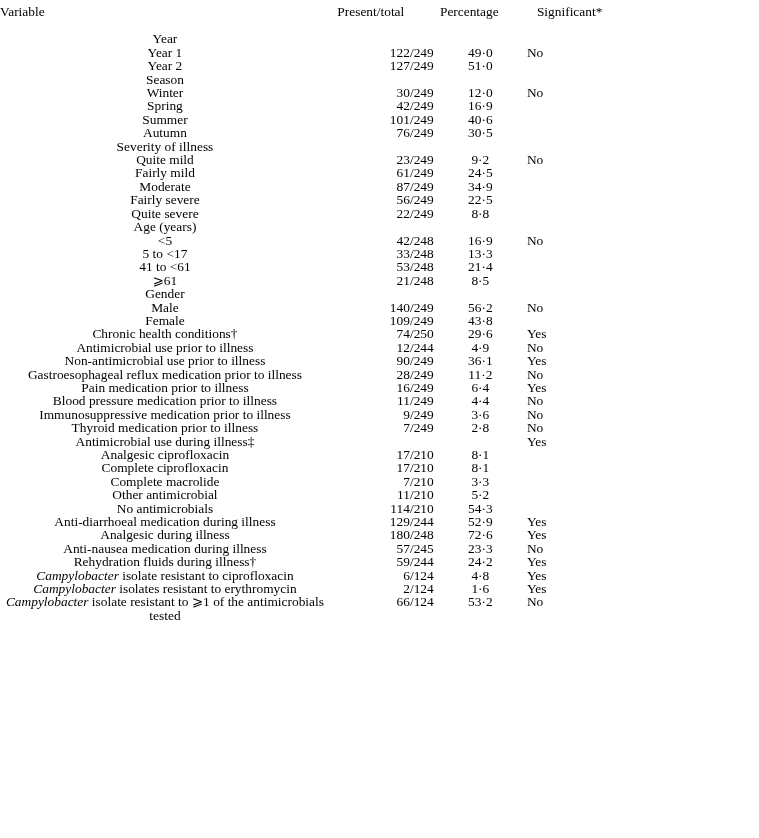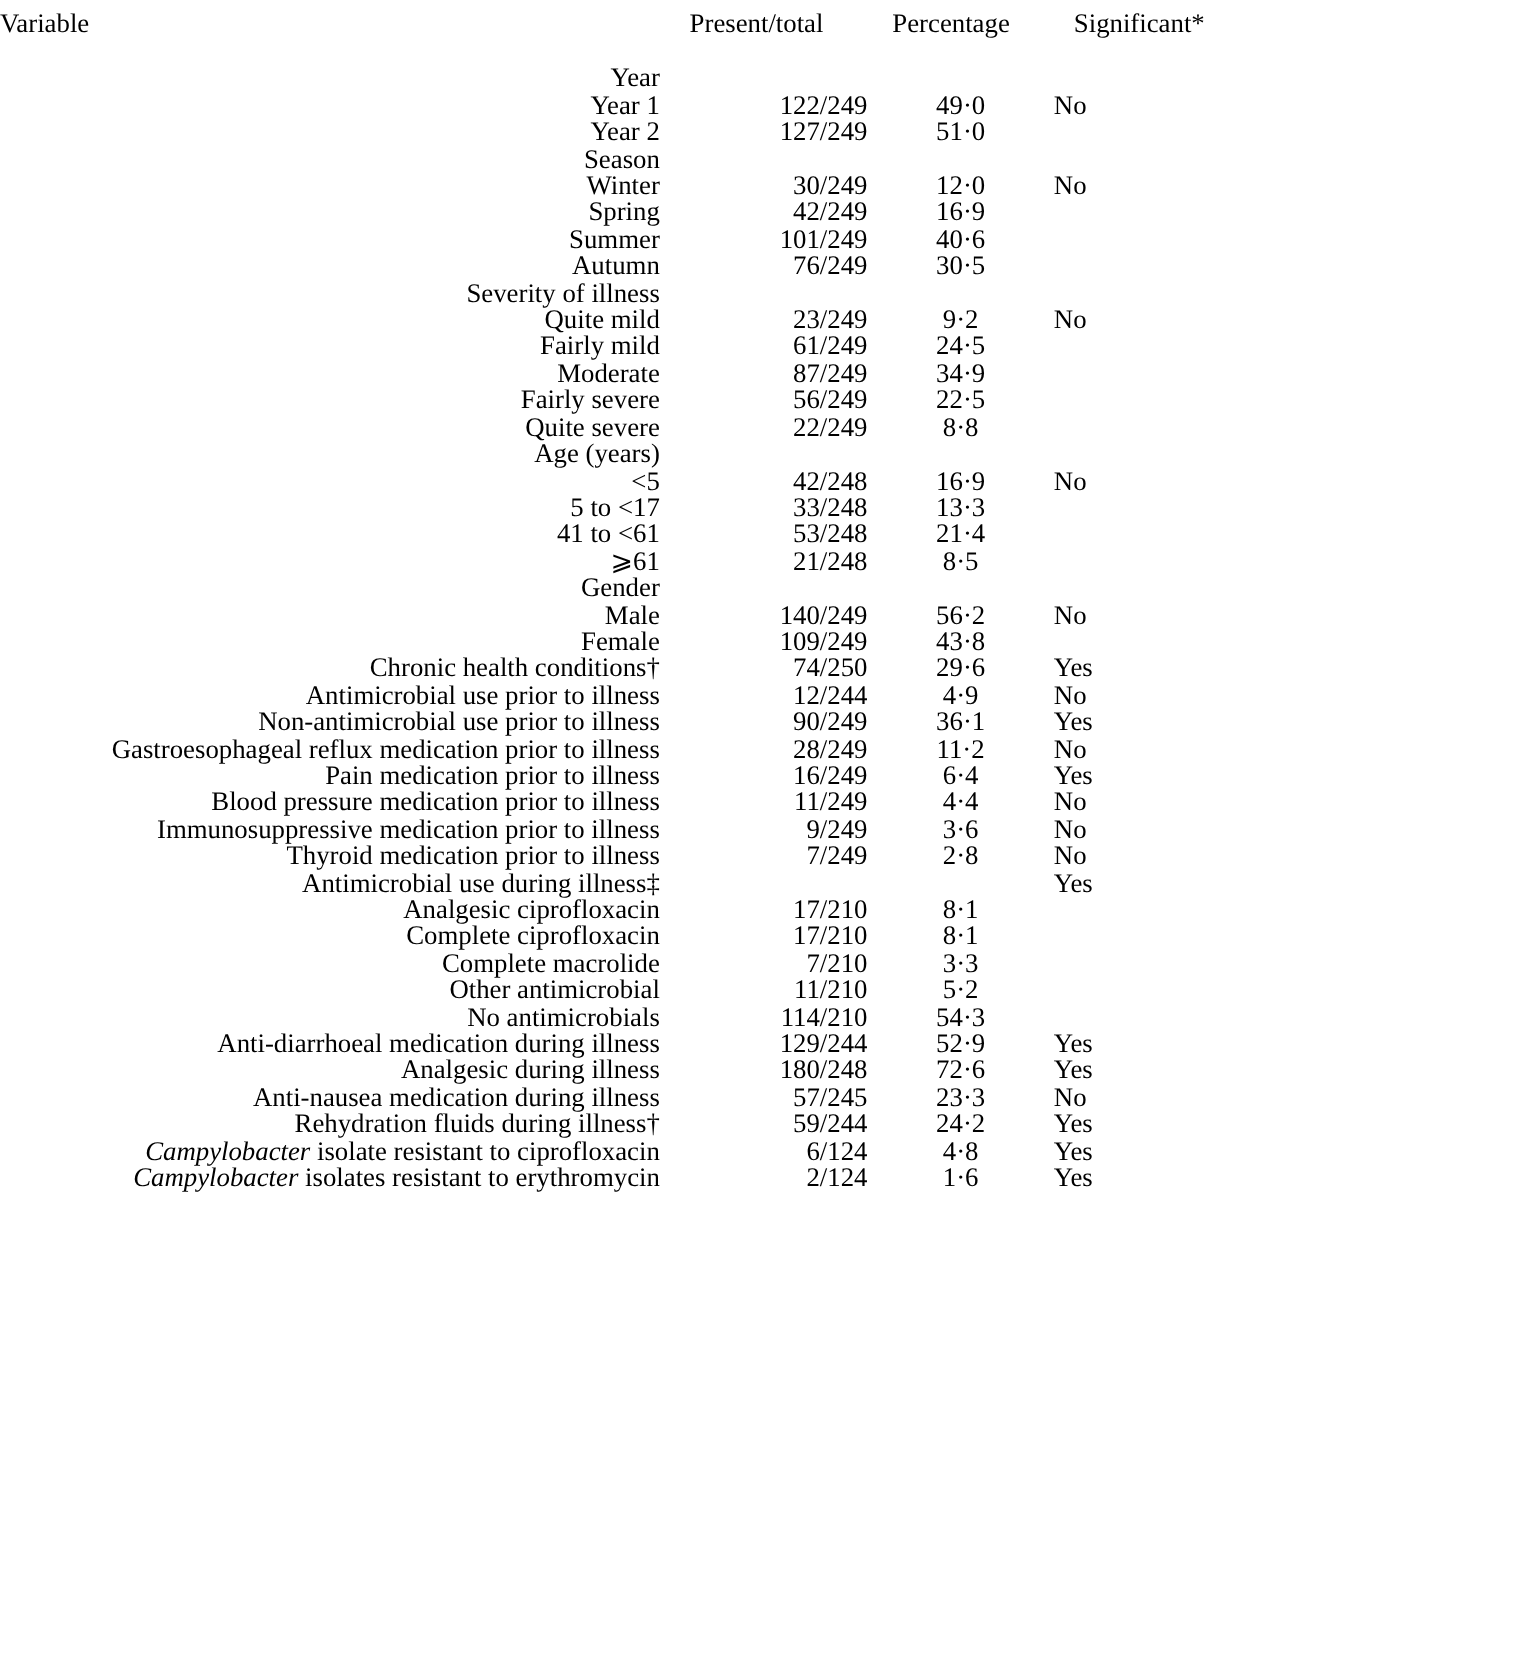--- a/index.html
+++ b/index.html
@@ -39,21 +39,21 @@
   .col-sig   { width: 95px; }
 
   
   thead tr.header-row th {
     text-align: left;
     padding-top: 5px;
     padding-bottom: 6px;
     font-size: 13.4px;
   }
   thead tr.header-row th.num-head {
-    text-align: right;
+    text-align: center;
     padding-right: 22px;
   }
   thead tr.header-row th.sig-head {
     text-align: left;
     padding-left: 10px;
   }
   .rule-top {
     border-top: 1.6px solid #000;
   }
   .rule-head {
@@ -65,21 +65,21 @@
   tbody tr td {
     padding-top: 3.1px;
     padding-bottom: 3.1px;
   }
   tbody tr.first-body td {
     padding-top: 8px;
   }
   tbody tr.last-body td {
     padding-bottom: 6px;
   }
-  td.c-var   { text-align: right; }
+  td.c-var   { text-align: center; }
   td.c-pres  { text-align: right; padding-right: 22px; white-space: nowrap; }
   td.c-pct   { text-align: center; padding-right: 22px; white-space: nowrap; }
   td.c-sig   { text-align: left; padding-left: 10px; white-space: nowrap; }
 
   .indent-0 { padding-left: 0px; }
   .indent-1 { padding-left: 16px; margin-left: 32px; }
 
   .ital { font-style: italic; }
 </style>
 </head>
@@ -347,15 +347,21 @@
           <td class="c-pres">6/124</td>
           <td class="c-pct">4·8</td>
           <td class="c-sig">Yes</td>
         </tr>
         <tr>
           <td class="c-var indent-0"><span class="ital">Campylobacter</span> isolates resistant to erythromycin</td>
           <td class="c-pres">2/124</td>
           <td class="c-pct">1·6</td>
           <td class="c-sig">Yes</td>
         </tr>
+        <tr class="last-body">
+          <td class="c-var indent-0 rule-bottom"><span class="ital">Campylobacter</span> isolate resistant to ⩾1 of the antimicrobials tested</td>
+          <td class="c-pres rule-bottom">66/124</td>
+          <td class="c-pct rule-bottom">53·2</td>
+          <td class="c-sig rule-bottom">No</td>
+        </tr>
       </tbody>
   </table>
 </div>
 
 </body></html>

